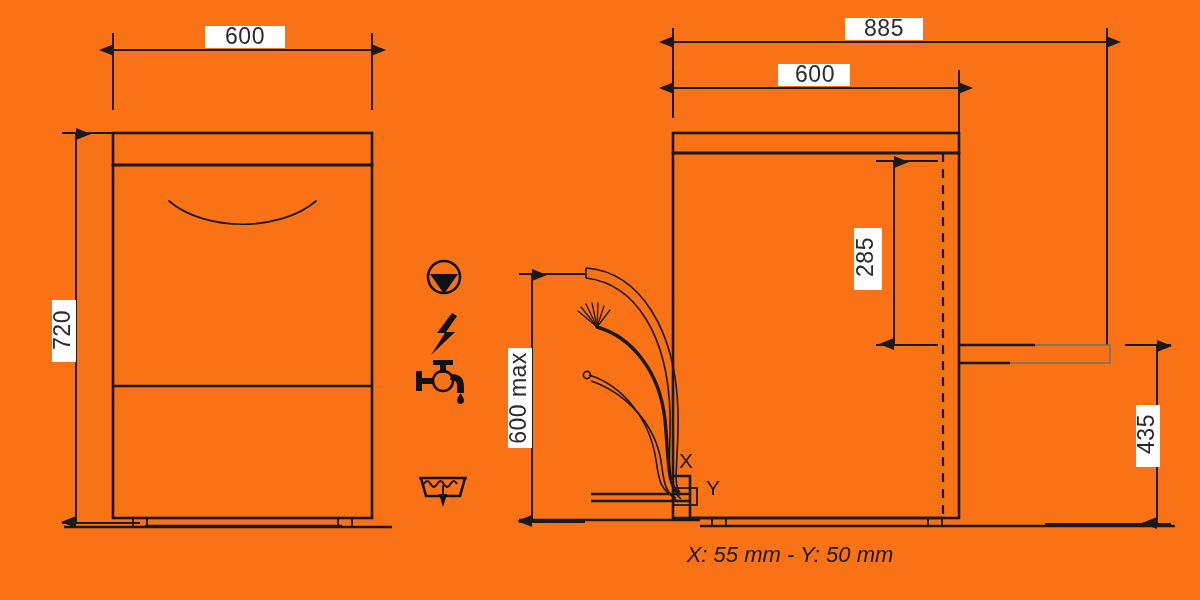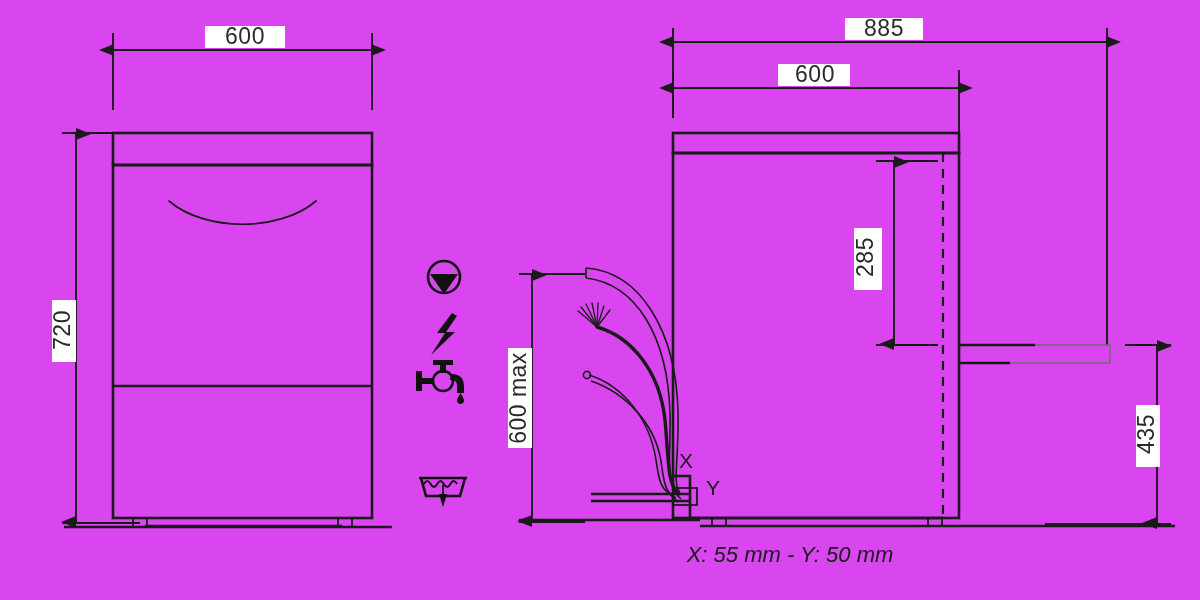--- a/index.html
+++ b/index.html
@@ -10,21 +10,21 @@
   body {
     width: 1200px;
     height: 600px;
     font-family: "Liberation Sans", sans-serif;
     overflow: hidden;
   }
   #drawing-root {
     position: relative;
     width: 1200px;
     height: 600px;
-    background: #d946ef;
+    background: #f97316;
   }
   svg.sheet {
     display: block;
     width: 1200px;
     height: 600px;
   }
   
   .outline      { fill: none; stroke: #1a1a1a; stroke-width: 2.6; stroke-linejoin: miter; }
   .outline-thin { fill: none; stroke: #1a1a1a; stroke-width: 1.8; }
   .panel        { fill: none; stroke: #6d6d6d; stroke-width: 1.5; }

